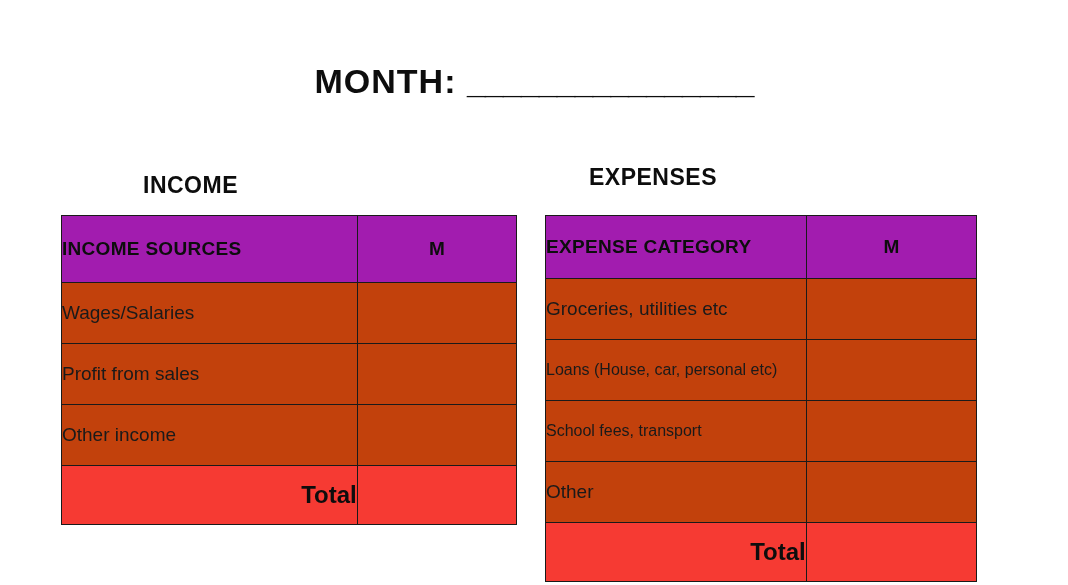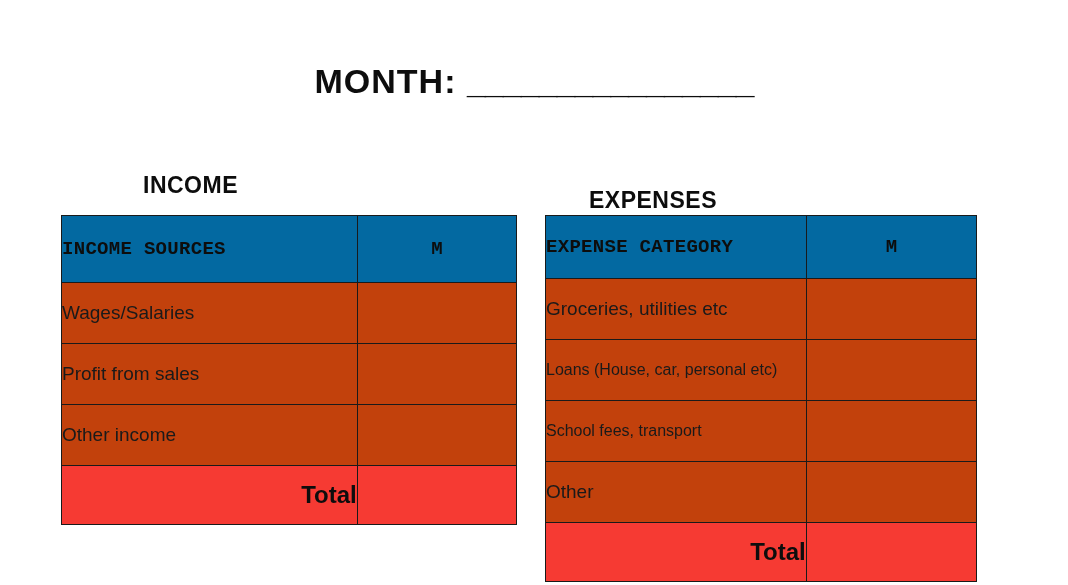--- a/index.html
+++ b/index.html
@@ -42,41 +42,40 @@
   
   .section-heading {
     position: absolute;
     font-size: 23px;
     font-weight: bold;
     letter-spacing: 0.5px;
     color: #0d0d0d;
     margin-left: 44px;
   }
   #income-heading { left: 99px; top: 172px; }
-  #expenses-heading { left: 545px; top: 187px; }
+  #expenses-heading { left: 545px; top: 164px; }
 
   
   .budget-table {
     position: absolute;
     border-collapse: collapse;
     table-layout: fixed;
   }
   #income-table { left: 61px; top: 215px; width: 456px; }
   #expenses-table { left: 545px; top: 215px; width: 432px; }
 
   .budget-table td {
     border: 1.5px solid #1a1a1a;
     padding: 0;
     vertical-align: middle;
   }
 
   .hdr-row td {
-    background: #0369a1;
+    background: #a21caf;
     height: 66px;
-    font-family: Liberation Mono, monospace;
   }
   #expenses-table .hdr-row td { height: 62px; }
 
   .hdr-label {
     font-size: 19px;
     font-weight: bold;
     letter-spacing: 0.3px;
     padding-left: 15px;
     color: #0d0d0d;
   }

